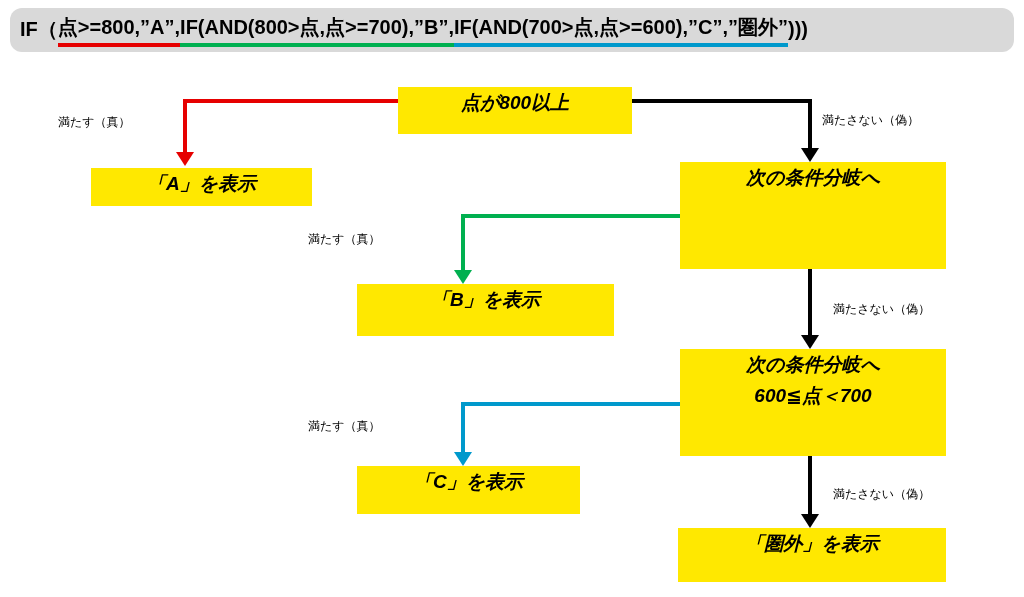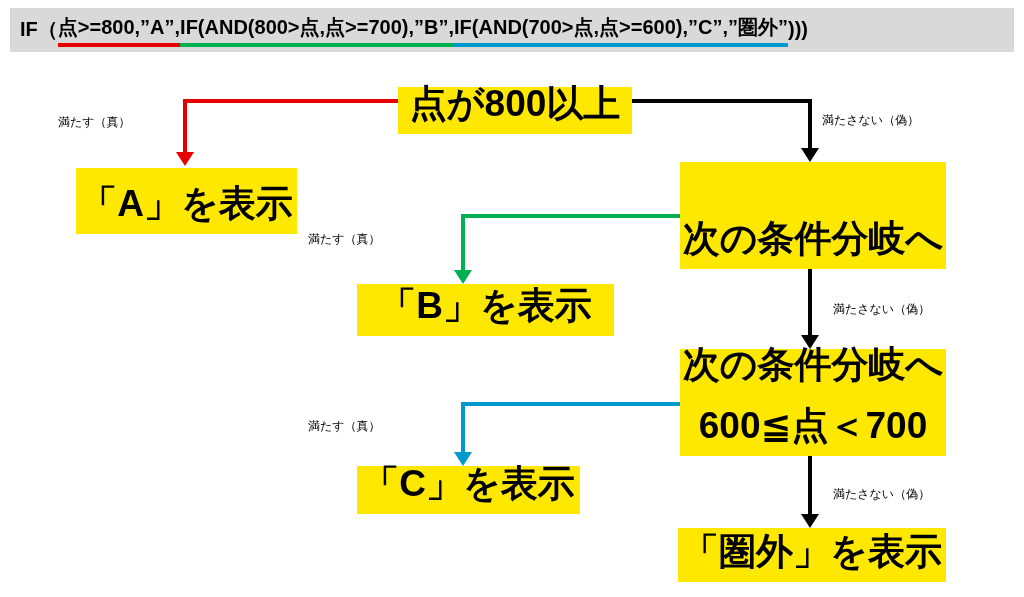--- a/index.html
+++ b/index.html
@@ -4,53 +4,54 @@
 <style>
   * { margin:0; padding:0; box-sizing:border-box; }
   html,body { background:#ffffff; }
   body { font-family:"Liberation Sans","DejaVu Sans",sans-serif; }
   .stage { position:relative; width:1024px; height:597px; background:#ffffff; overflow:hidden; }
 
   .formula-bar {
     position:absolute; left:10px; top:8px; width:1004px; height:44px;
     background:var(--formula-bg,#d9d9d9);
     display:flex; align-items:center; padding:0 10px;
-    font-weight:bold; font-size:20px; color:#000; white-space:nowrap;
+    font-weight:bold; font-size:20px; color:#000; white-space:nowrap;border-radius:12px;
   }
   .seg { display:inline-block; padding-bottom:2px; }
   .u-red   { border-bottom:4px solid var(--red,#e60000);text-align:center; }
   .u-green { border-bottom:4px solid var(--green,#00b050); }
   .u-blue  { border-bottom:4px solid var(--blue,#0099cc); }
 
   .node {
     position:absolute; background:var(--node-bg,#ffe800); color:#000;
-    font-weight:bold; font-size:37px; line-height:1.65; text-align:center;
-    display:flex; flex-direction:column; align-items:center; justify-content:flex-end;
+    font-weight:bold; font-size:19px; line-height:1.65; text-align:center;
+    display:flex; flex-direction:column; align-items:center; justify-content:flex-start;
     white-space:nowrap;
+    font-style:italic;
   }
   .lbl { position:absolute; font-size:12px; color:#000; white-space:nowrap; }
 
   .seg-h, .seg-v { position:absolute; }
   .c-red   { background:var(--red,#e60000); }
   .c-green { background:var(--green,#00b050); }
   .c-blue  { background:var(--blue,#0099cc); }
   .c-black { background:var(--black,#000000); }
 
   .arrowhead {
     position:absolute; width:0; height:0;
     border-left:9px solid transparent; border-right:9px solid transparent;
   }
   .ah-red   { border-top:14px solid var(--red,#e60000); }
   .ah-green { border-top:14px solid var(--green,#00b050); }
   .ah-blue  { border-top:14px solid var(--blue,#0099cc); }
   .ah-black { border-top:14px solid var(--black,#000000); }
 
   
   #node-top     { left:398px; top:87px;  width:234px; height:47px; }
-  #node-a       { left:76px;  top:168px; width:221px; height:66px; }
+  #node-a       { left:91px;  top:168px; width:221px; height:38px; }
   #node-branch1 { left:680px; top:162px; width:266px; height:107px; }
   #node-b       { left:357px; top:284px; width:257px; height:52px; }
   #node-branch2 { left:680px; top:349px; width:266px; height:107px; }
   #node-c       { left:357px; top:466px; width:223px; height:48px; }
   #node-out     { left:678px; top:528px; width:268px; height:54px; }
 
   
   #lbl-true1  { left:58px;  top:114px; }
   #lbl-false1 { left:822px; top:112px; }
   #lbl-true2  { left:308px; top:231px; }

